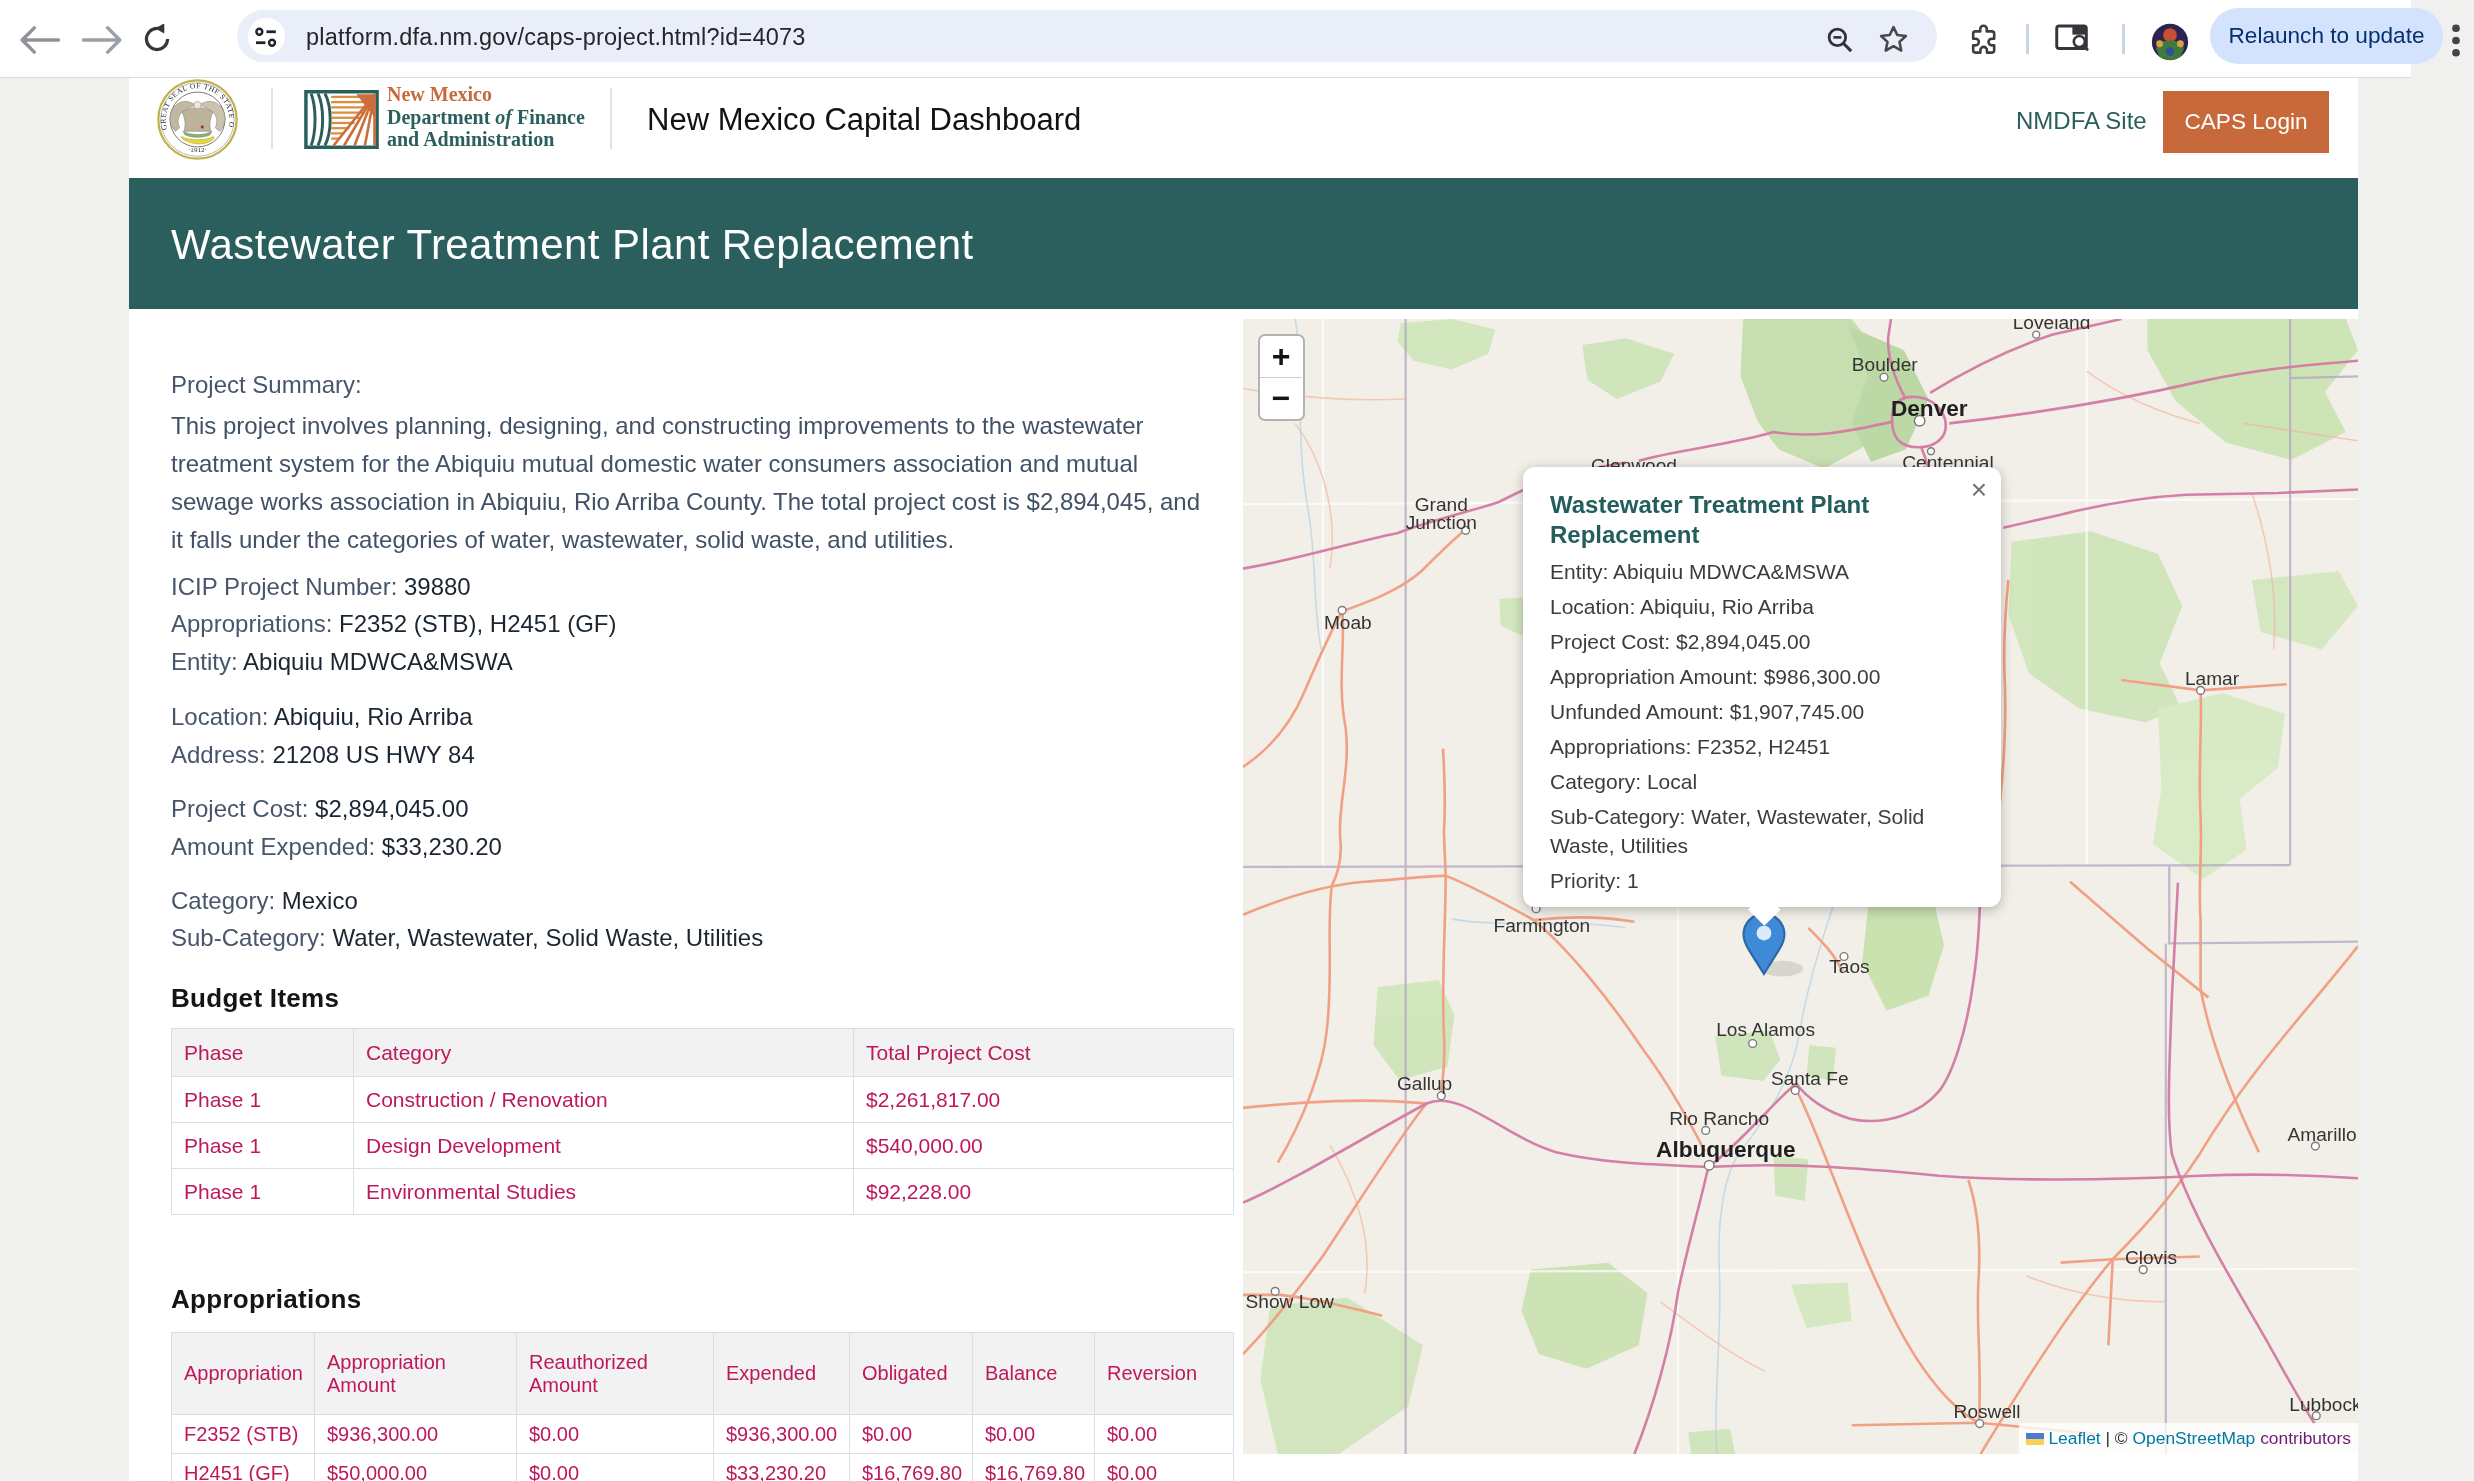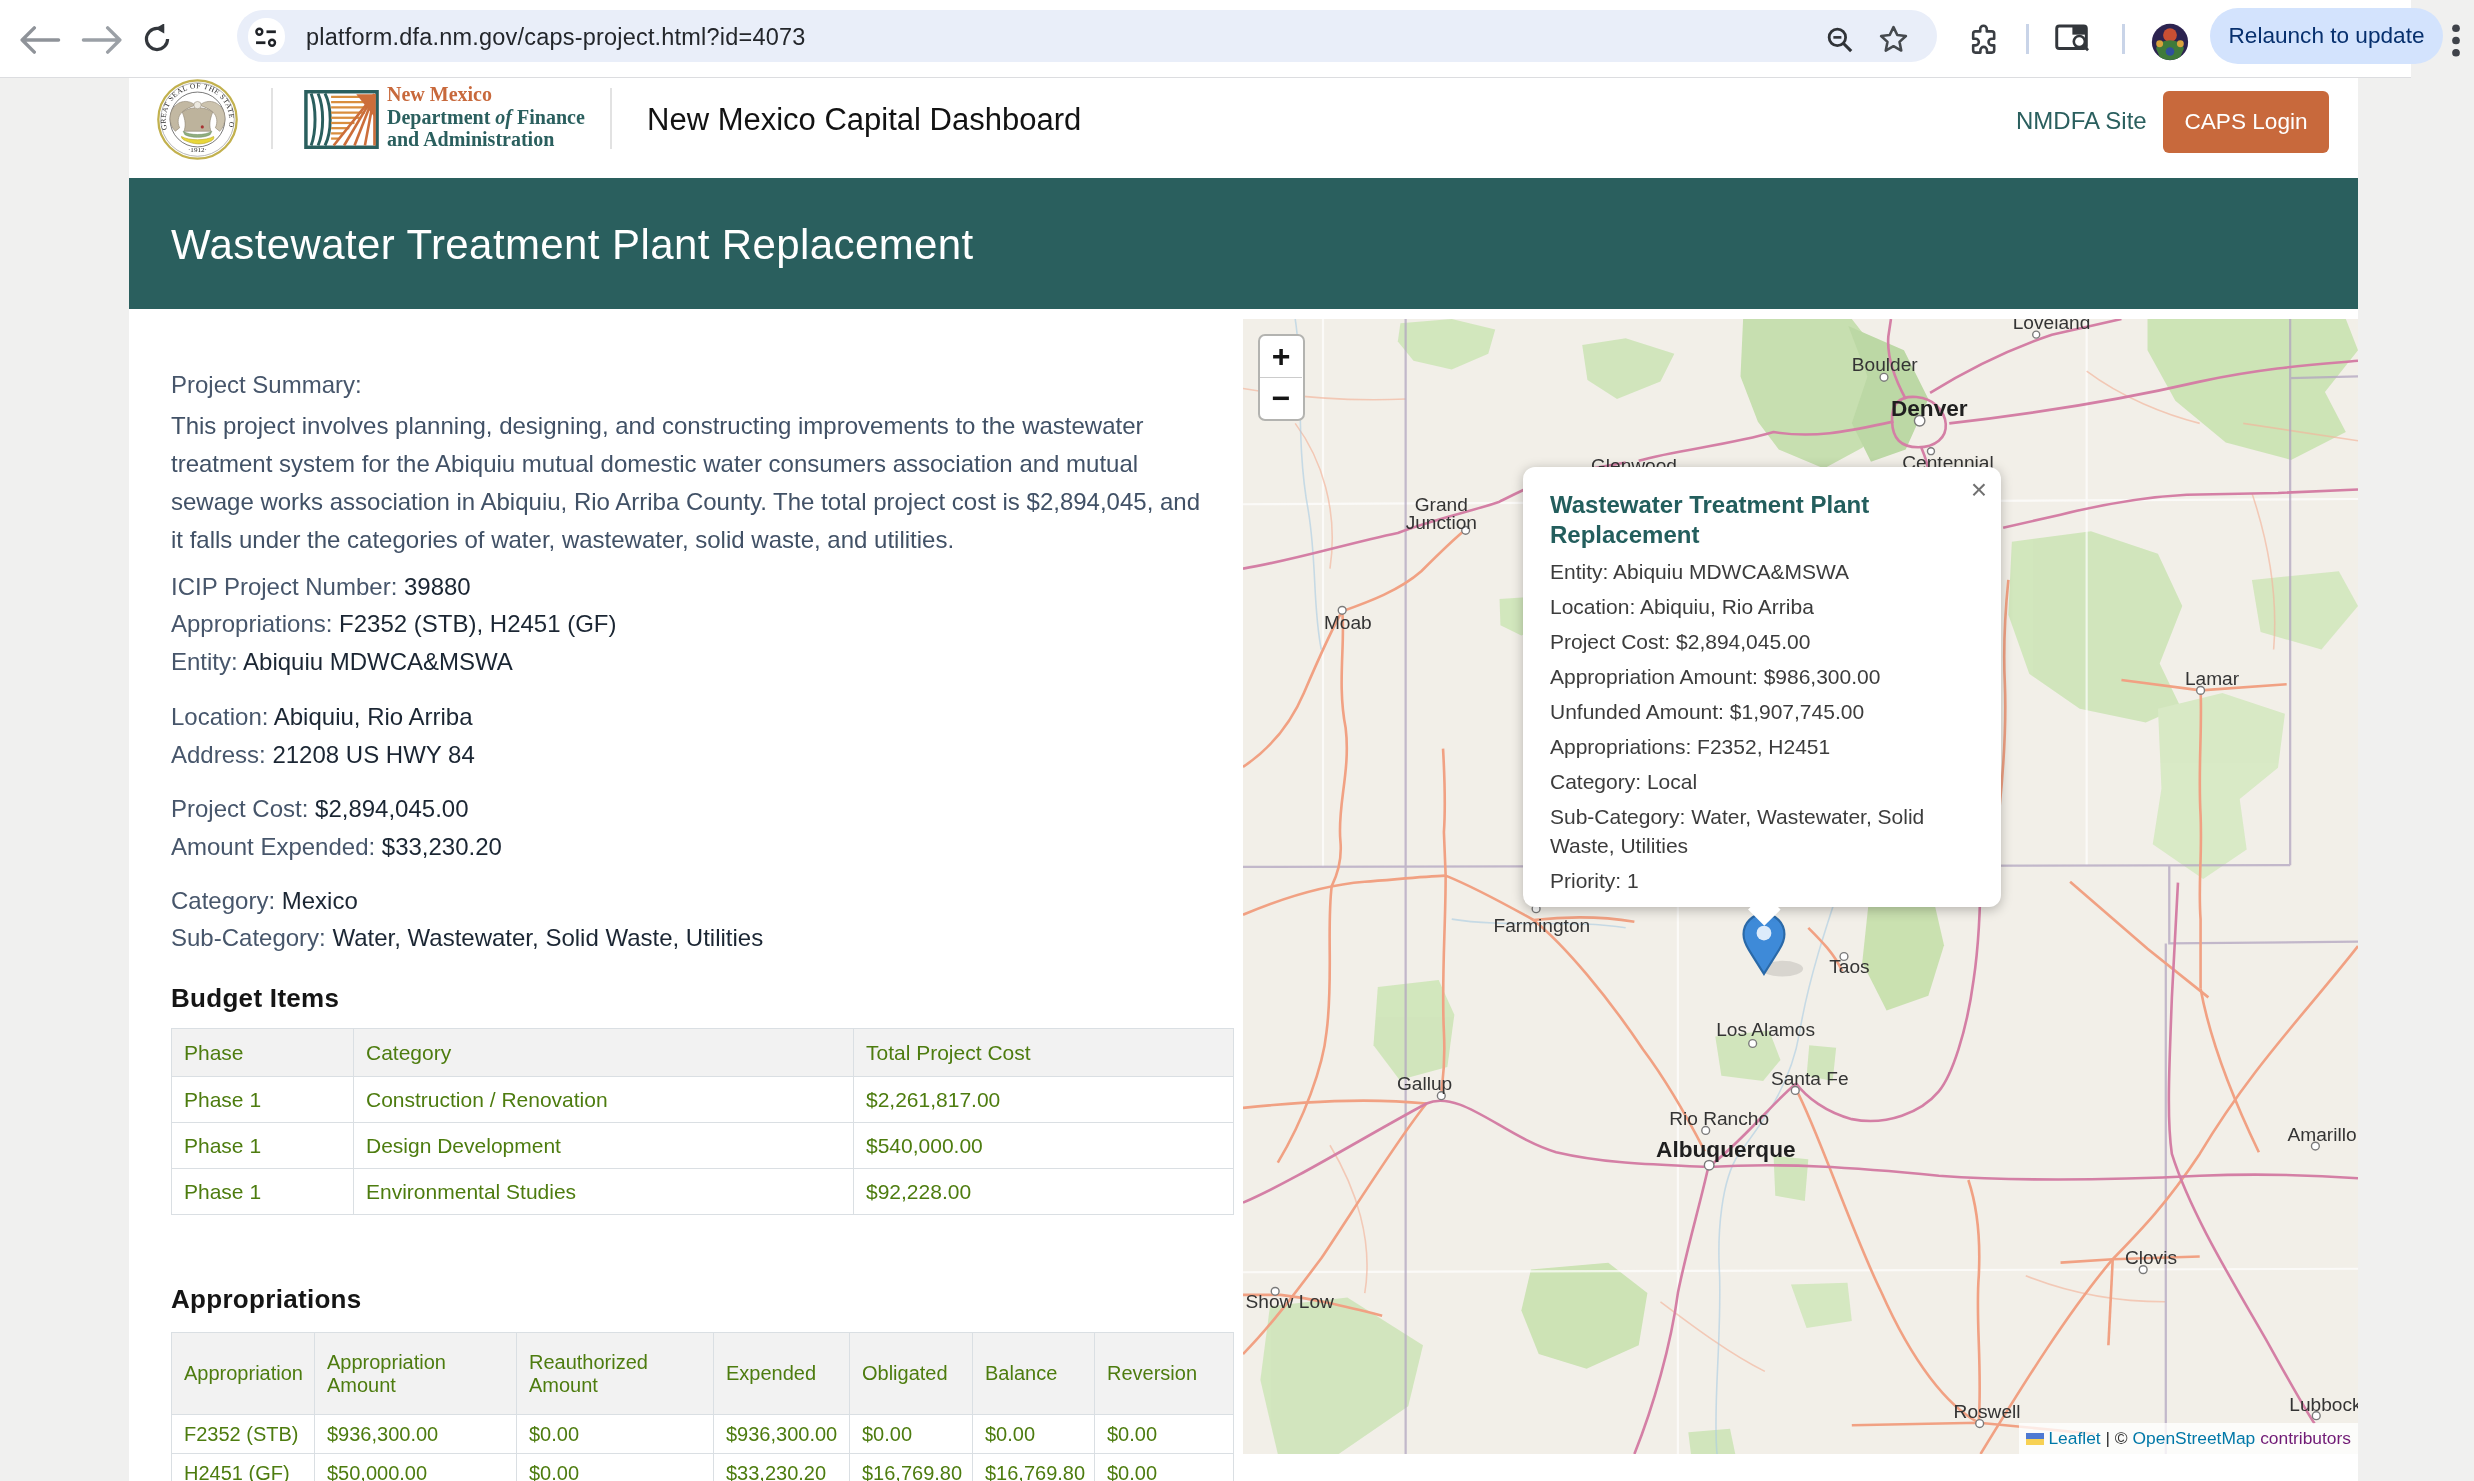--- a/index.html
+++ b/index.html
@@ -10,21 +10,21 @@
 #urltext{position:absolute;left:306px;top:24px;font-size:23.5px;color:#23262b;letter-spacing:0.2px}
 #relaunch{position:absolute;left:2210px;top:7.8px;width:233px;height:56px;border-radius:28px;background:#d3e3fd;color:#07306e;font-size:22.6px;line-height:56px;text-align:center}
 #page{position:absolute;left:0;top:78px;width:2475px;height:1403px;background:#f0f0ef}
 #container{position:absolute;left:129px;top:0;width:2229px;height:1403px;background:#fff}
 #banner{position:absolute;left:0;top:100px;width:2229px;height:131px;background:#2a5f5e}
 #banner h1{position:absolute;left:42px;top:43px;font-size:42px;font-weight:400;color:#fff;letter-spacing:0.4px}
 .lbl{color:#47566b}.val{color:#1b2633}
 .line{position:absolute;left:42px;font-size:24px;white-space:nowrap}
 #summary{position:absolute;left:42px;top:329px;font-size:24px;line-height:38px;color:#415166;white-space:nowrap}
 h2.sec{position:absolute;left:42px;font-size:26px;color:#151515;font-weight:700;letter-spacing:0.3px}
-table.t{border-collapse:collapse;table-layout:fixed;font-size:21px;color:#4d7c0f;background:#fff}
+table.t{border-collapse:collapse;table-layout:fixed;font-size:21px;color:#be185d;background:#fff}
 table.t th,table.t td{border:0.9px solid #dadfe3;padding:0 12px;text-align:left;font-weight:400;vertical-align:middle}
 table.t td{white-space:nowrap}
 table.t thead th{background:#f2f2f2}
 tr.tot td{background:#f2f2f2}
 #map{position:absolute;left:1114px;top:241px;width:1115px;height:1135px;background:#f2efe8;overflow:hidden}
 #popup{position:absolute;left:280px;top:148px;width:478px;height:440px;background:#fff;border-radius:12px;box-shadow:0 2.6px 12px rgba(0,0,0,.25)}
 #popup .ttl{position:absolute;left:27px;top:22.6px;width:383px;font-size:24px;line-height:30px;font-weight:700;color:#235e5d}
 #popup .bd{position:absolute;left:27px;top:90px;width:417px;font-size:21px;line-height:29px;color:#3c3c3c}
 #popup .bd p{margin:0 0 6px 0}
 #pclose{position:absolute;right:14px;top:7px;font-size:28px;color:#717171;font-weight:400}
@@ -131,21 +131,21 @@
             <line x1="81" y1="5" x2="58" y2="64"></line>
             <line x1="81" y1="5" x2="70" y2="64"></line>
             <line x1="81" y1="5" x2="81" y2="64"></line>
 </g>
 <path d="M81 5 L60 5 L81 31 Z" fill="#cc6e3a"></path>
 </svg>
 <div class="abs" style="left:258px;top:5.2px;font-family:'Liberation Serif',serif;font-weight:700;font-size:20px;line-height:22.6px"><span style="color:#c8693c">New Mexico</span><br><span style="color:#2a5f5e">Department <i>of</i> Finance</span><br><span style="color:#2a5f5e">and Administration</span></div>
 <div class="abs" style="left:481px;top:10.4px;width:1.7px;height:61px;background:#e2e2e2"></div>
 <div class="abs" style="left:518px;top:23.5px;font-size:31px;color:#121212">New Mexico Capital Dashboard</div>
 <div class="abs" style="left:1887px;top:29px;font-size:24px;color:#2a5f5e">NMDFA Site</div>
-<div class="abs" style="left:2034px;top:13px;width:166px;height:62px;border-radius:6px;background:#c8693c;color:#fff;font-size:22.6px;line-height:62px;text-align:center">CAPS Login</div>
+<div class="abs" style="left:2034px;top:13px;width:166px;height:62px;border-radius:0;background:#c8693c;color:#fff;font-size:22.6px;line-height:62px;text-align:center">CAPS Login</div>
 </div>
 <div id="banner">
         <h1>Wastewater Treatment Plant Replacement</h1>
       </div>
 <div id="leftcol">
 <div class="line lbl" style="top:293px">Project Summary:</div>
 <div id="summary">This project involves planning, designing, and constructing improvements to the wastewater<br>treatment system for the Abiquiu mutual domestic water consumers association and mutual<br>sewage works association in Abiquiu, Rio Arriba County. The total project cost is $2,894,045, and<br>it falls under the categories of water, wastewater, solid waste, and utilities.</div>
 <div class="line" style="top:495px"><span class="lbl">ICIP Project Number: </span><span class="val">39880</span></div>
 <div class="line" style="top:532px"><span class="lbl">Appropriations: </span><span class="val">F2352 (STB), H2451 (GF)</span></div>
 <div class="line" style="top:570px"><span class="lbl">Entity: </span><span class="val">Abiquiu MDWCA&amp;MSWA</span></div>

